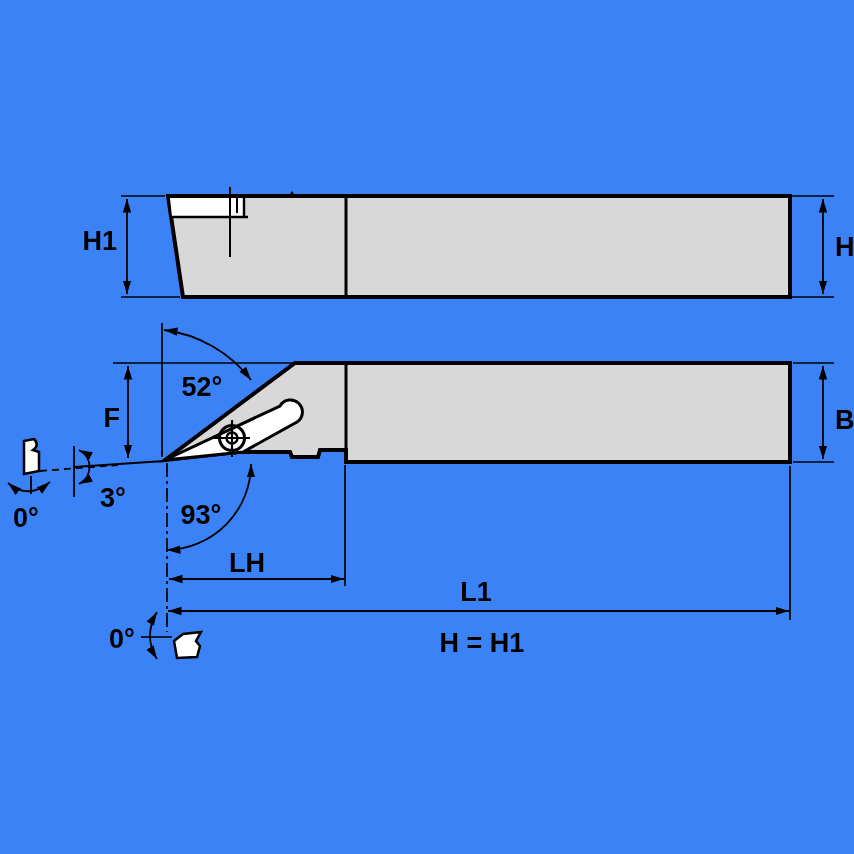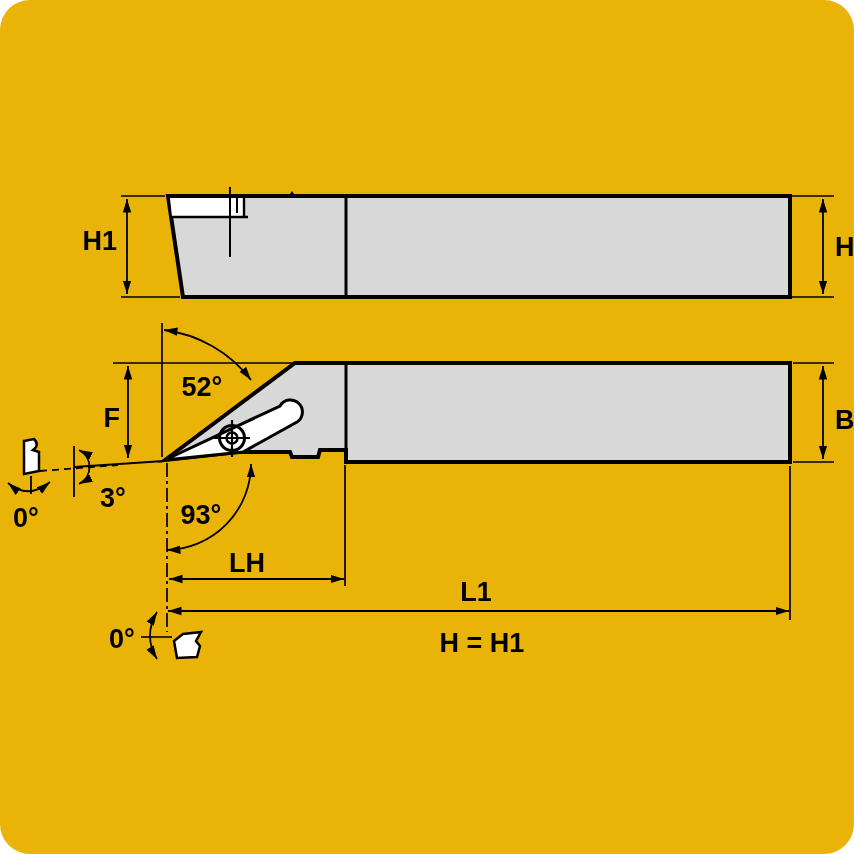--- a/index.html
+++ b/index.html
@@ -1,21 +1,20 @@
 <!DOCTYPE html>
 <html><head>
 <meta charset="utf-8">
 <style>
   html,body{margin:0;padding:0;background:#ffffff;}
   .canvas{
     position:relative;
     width:854px;height:854px;
-    background:#eab308;
+    background:#3b82f6;
     font-family:"Liberation Sans", sans-serif;
-    border-radius:30px;
   }
   svg{display:block;}
   text{
     font-family:"Liberation Sans", sans-serif;
     font-weight:bold;
     font-size:27px;
     fill:#000000;
   }
 </style>
 </head>

